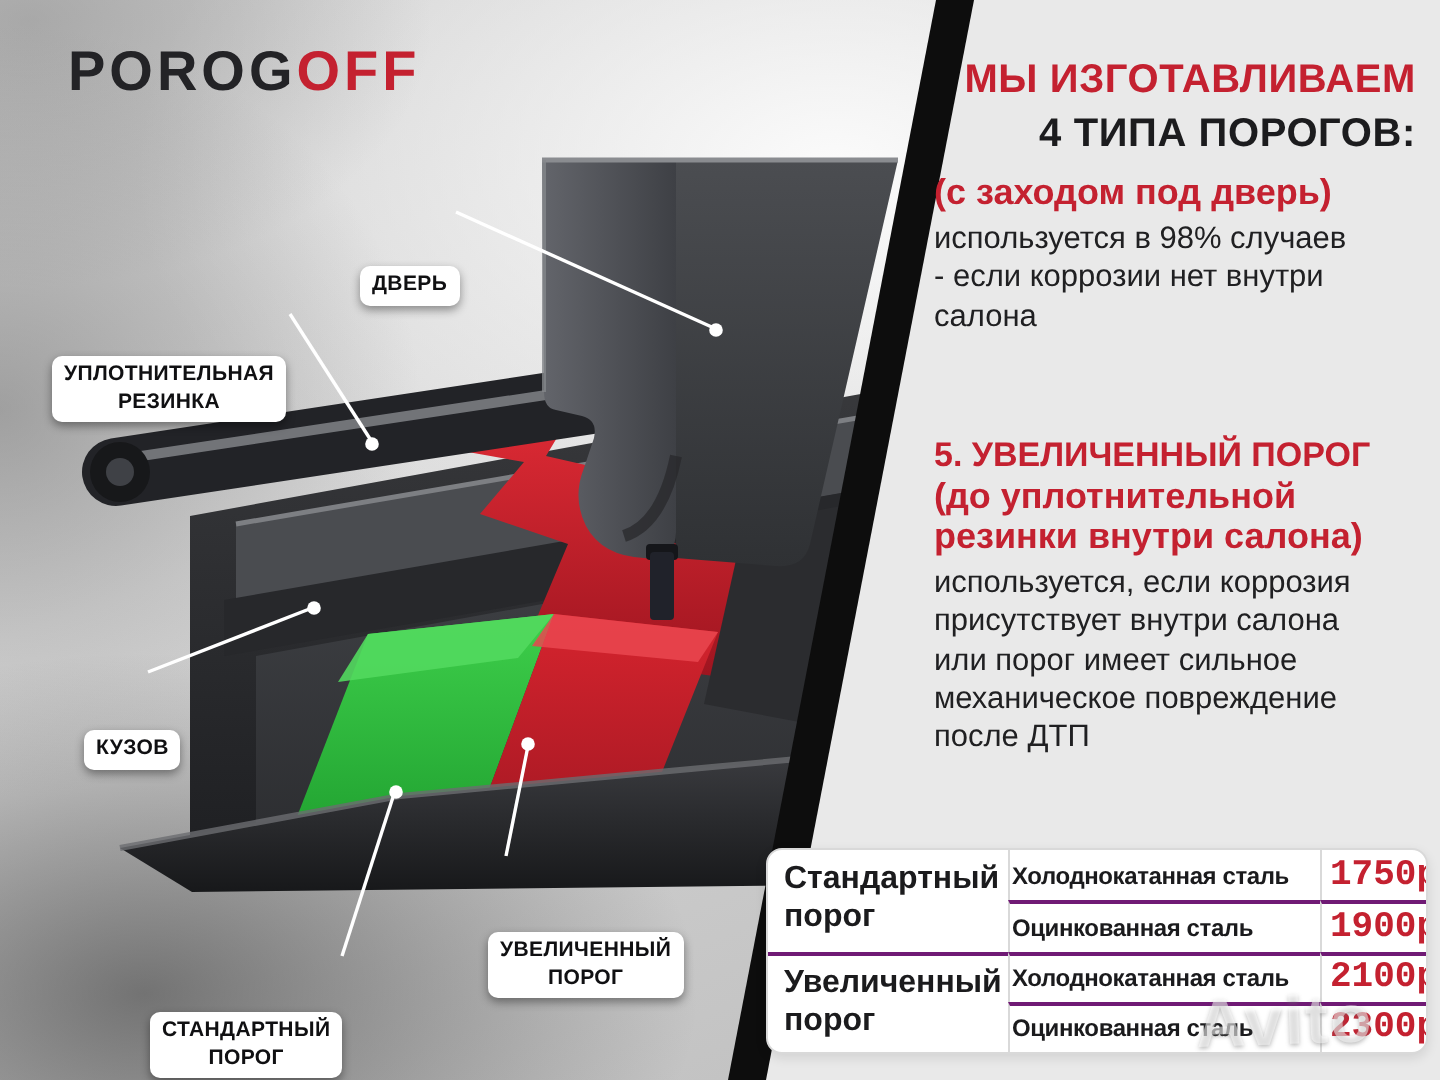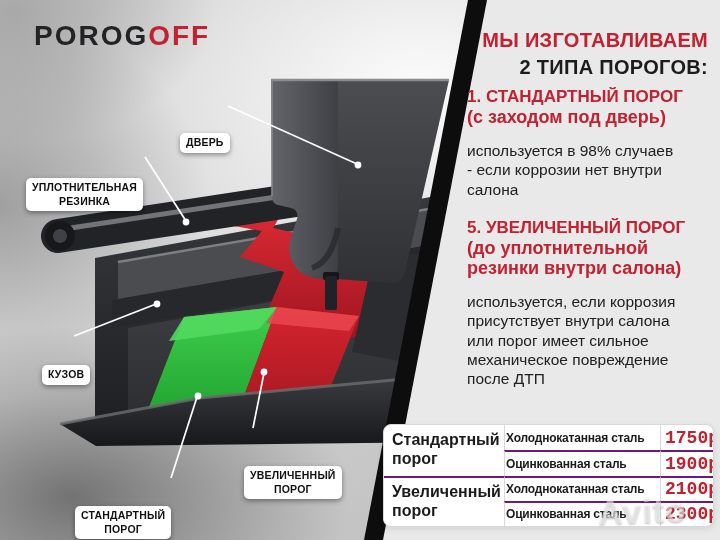--- a/index.html
+++ b/index.html
@@ -45,21 +45,21 @@
   .headline{position:absolute;right:12px;top:27px;z-index:3;text-align:right;
     font-weight:800;font-size:20px;line-height:27px;letter-spacing:.3px;}
   .headline .l1{color:var(--accent);}
   .headline .l2{color:var(--dark-text);}
 
   .section{position:absolute;left:467px;z-index:3;width:245px;}
   .sec-1{top:86px;}
   .sec-2{top:217px;}
   .section .title{color:var(--accent);font-weight:800;font-size:17px;line-height:21px;}
   .section .subtitle{color:var(--accent);font-weight:800;font-size:18px;line-height:20px;width:215px;}
-  .section .body{color:#202022;font-weight:500;font-size:15.5px;line-height:19.3px;width:210px;margin-top:14px;}
+  .section .body{color:#202022;font-weight:500;font-size:15.5px;line-height:19.3px;width:210px;margin-top:4px;}
 
   
   .ptable{position:absolute;left:383px;top:424px;z-index:4;width:331px;
     display:grid;grid-template-columns:120px 156px 53px;grid-auto-rows:25.25px;
     background:#fff;border:1px solid #d9d9d9;border-radius:8px;overflow:hidden;
     box-shadow:0 2px 6px rgba(0,0,0,.10);}
   .ptable .cell{display:flex;align-items:center;}
   .ptable .group{grid-row:span 2;padding:2px 8px;font-size:16px;font-weight:700;
     line-height:1.18;color:#1b1b1d;white-space:pre-line;}
   .ptable .material{font-size:12px;font-weight:600;color:#1b1b1d;padding:0 1px;
@@ -186,25 +186,24 @@
   </div>
 
   <div class="band"></div>
 
   <div class="logo">
     <span>POROG</span><span class="accent">OFF</span>
   </div>
 
   <div class="headline">
     <div class="l1">МЫ ИЗГОТАВЛИВАЕМ</div>
-    <div class="l2">2 ТИПА ПОРОГОВ:</div>
+    <div class="l2">4 ТИПА ПОРОГОВ:</div>
   </div>
 
   <div class="section sec-1">
-    <div class="title">1. СТАНДАРТНЫЙ ПОРОГ</div>
     <div class="subtitle">(с заходом под дверь)</div>
     <div class="body">используется в 98% случаев - если коррозии нет внутри салона</div>
   </div>
 
   <div class="section sec-2">
     <div class="title">5. УВЕЛИЧЕННЫЙ ПОРОГ</div>
     <div class="subtitle">(до уплотнительной резинки внутри салона)</div>
     <div class="body">используется, если коррозия присутствует внутри салона или порог имеет сильное механическое повреждение после ДТП</div>
   </div>
 

